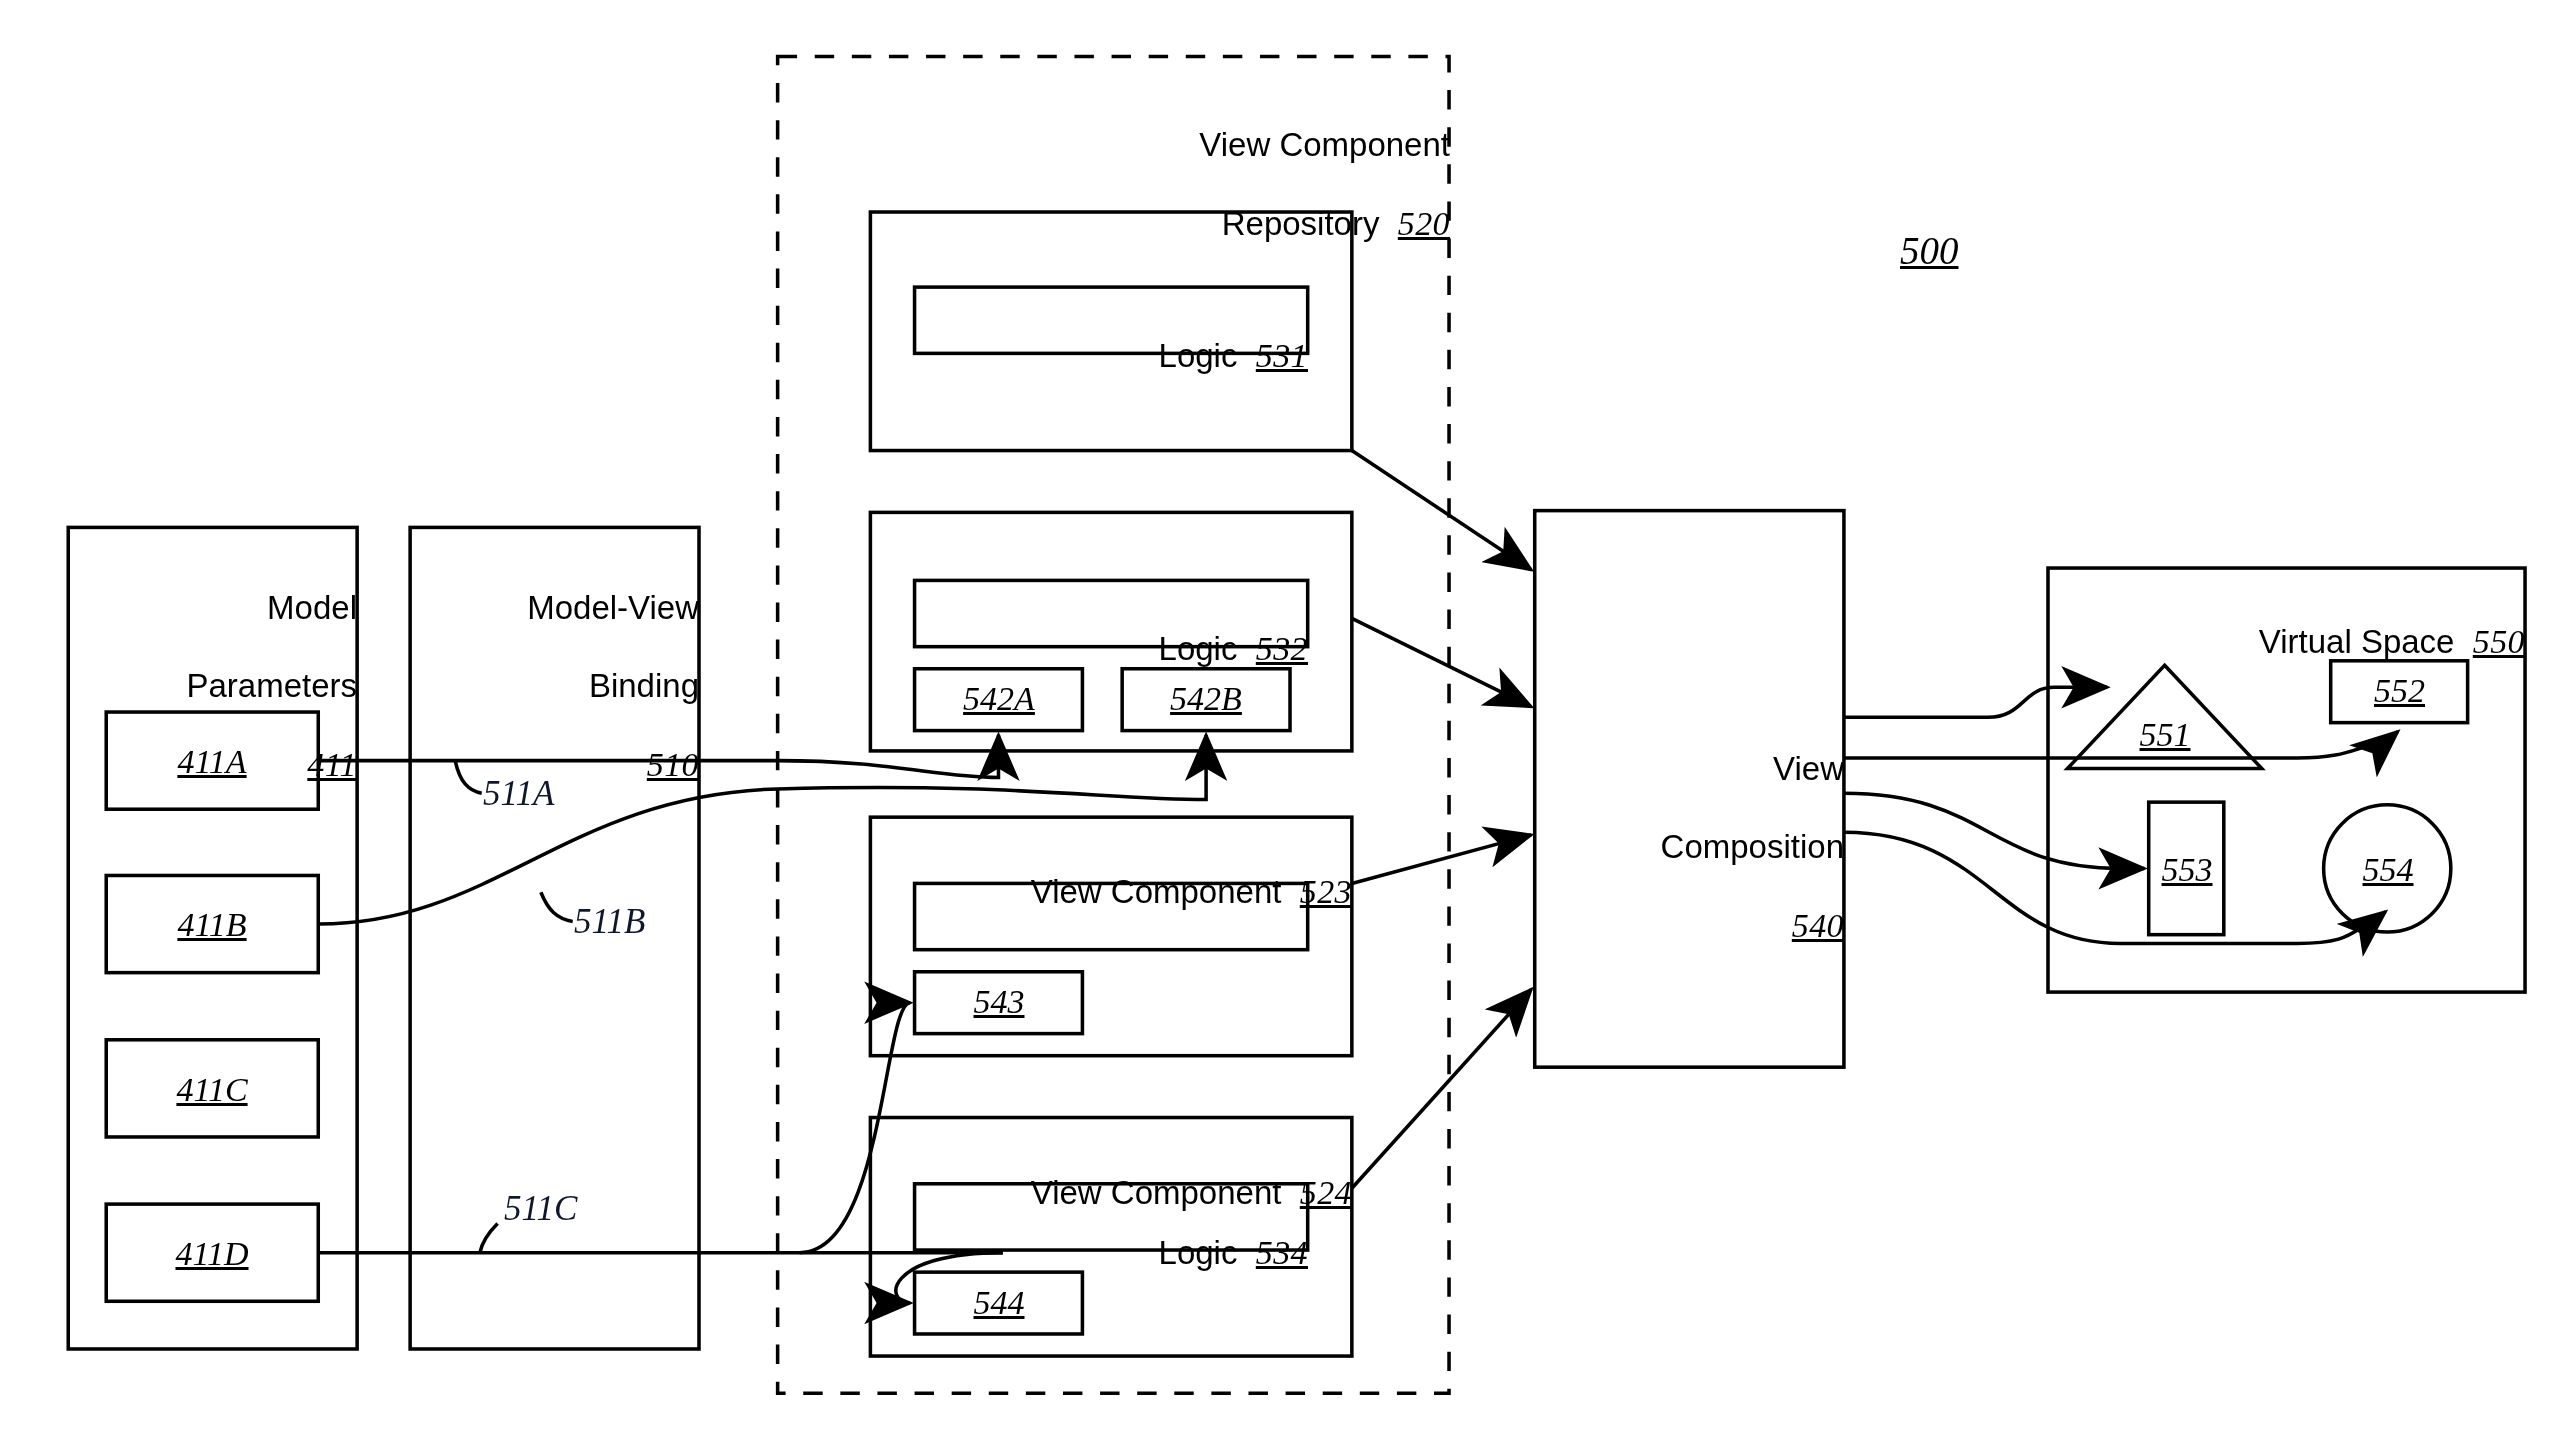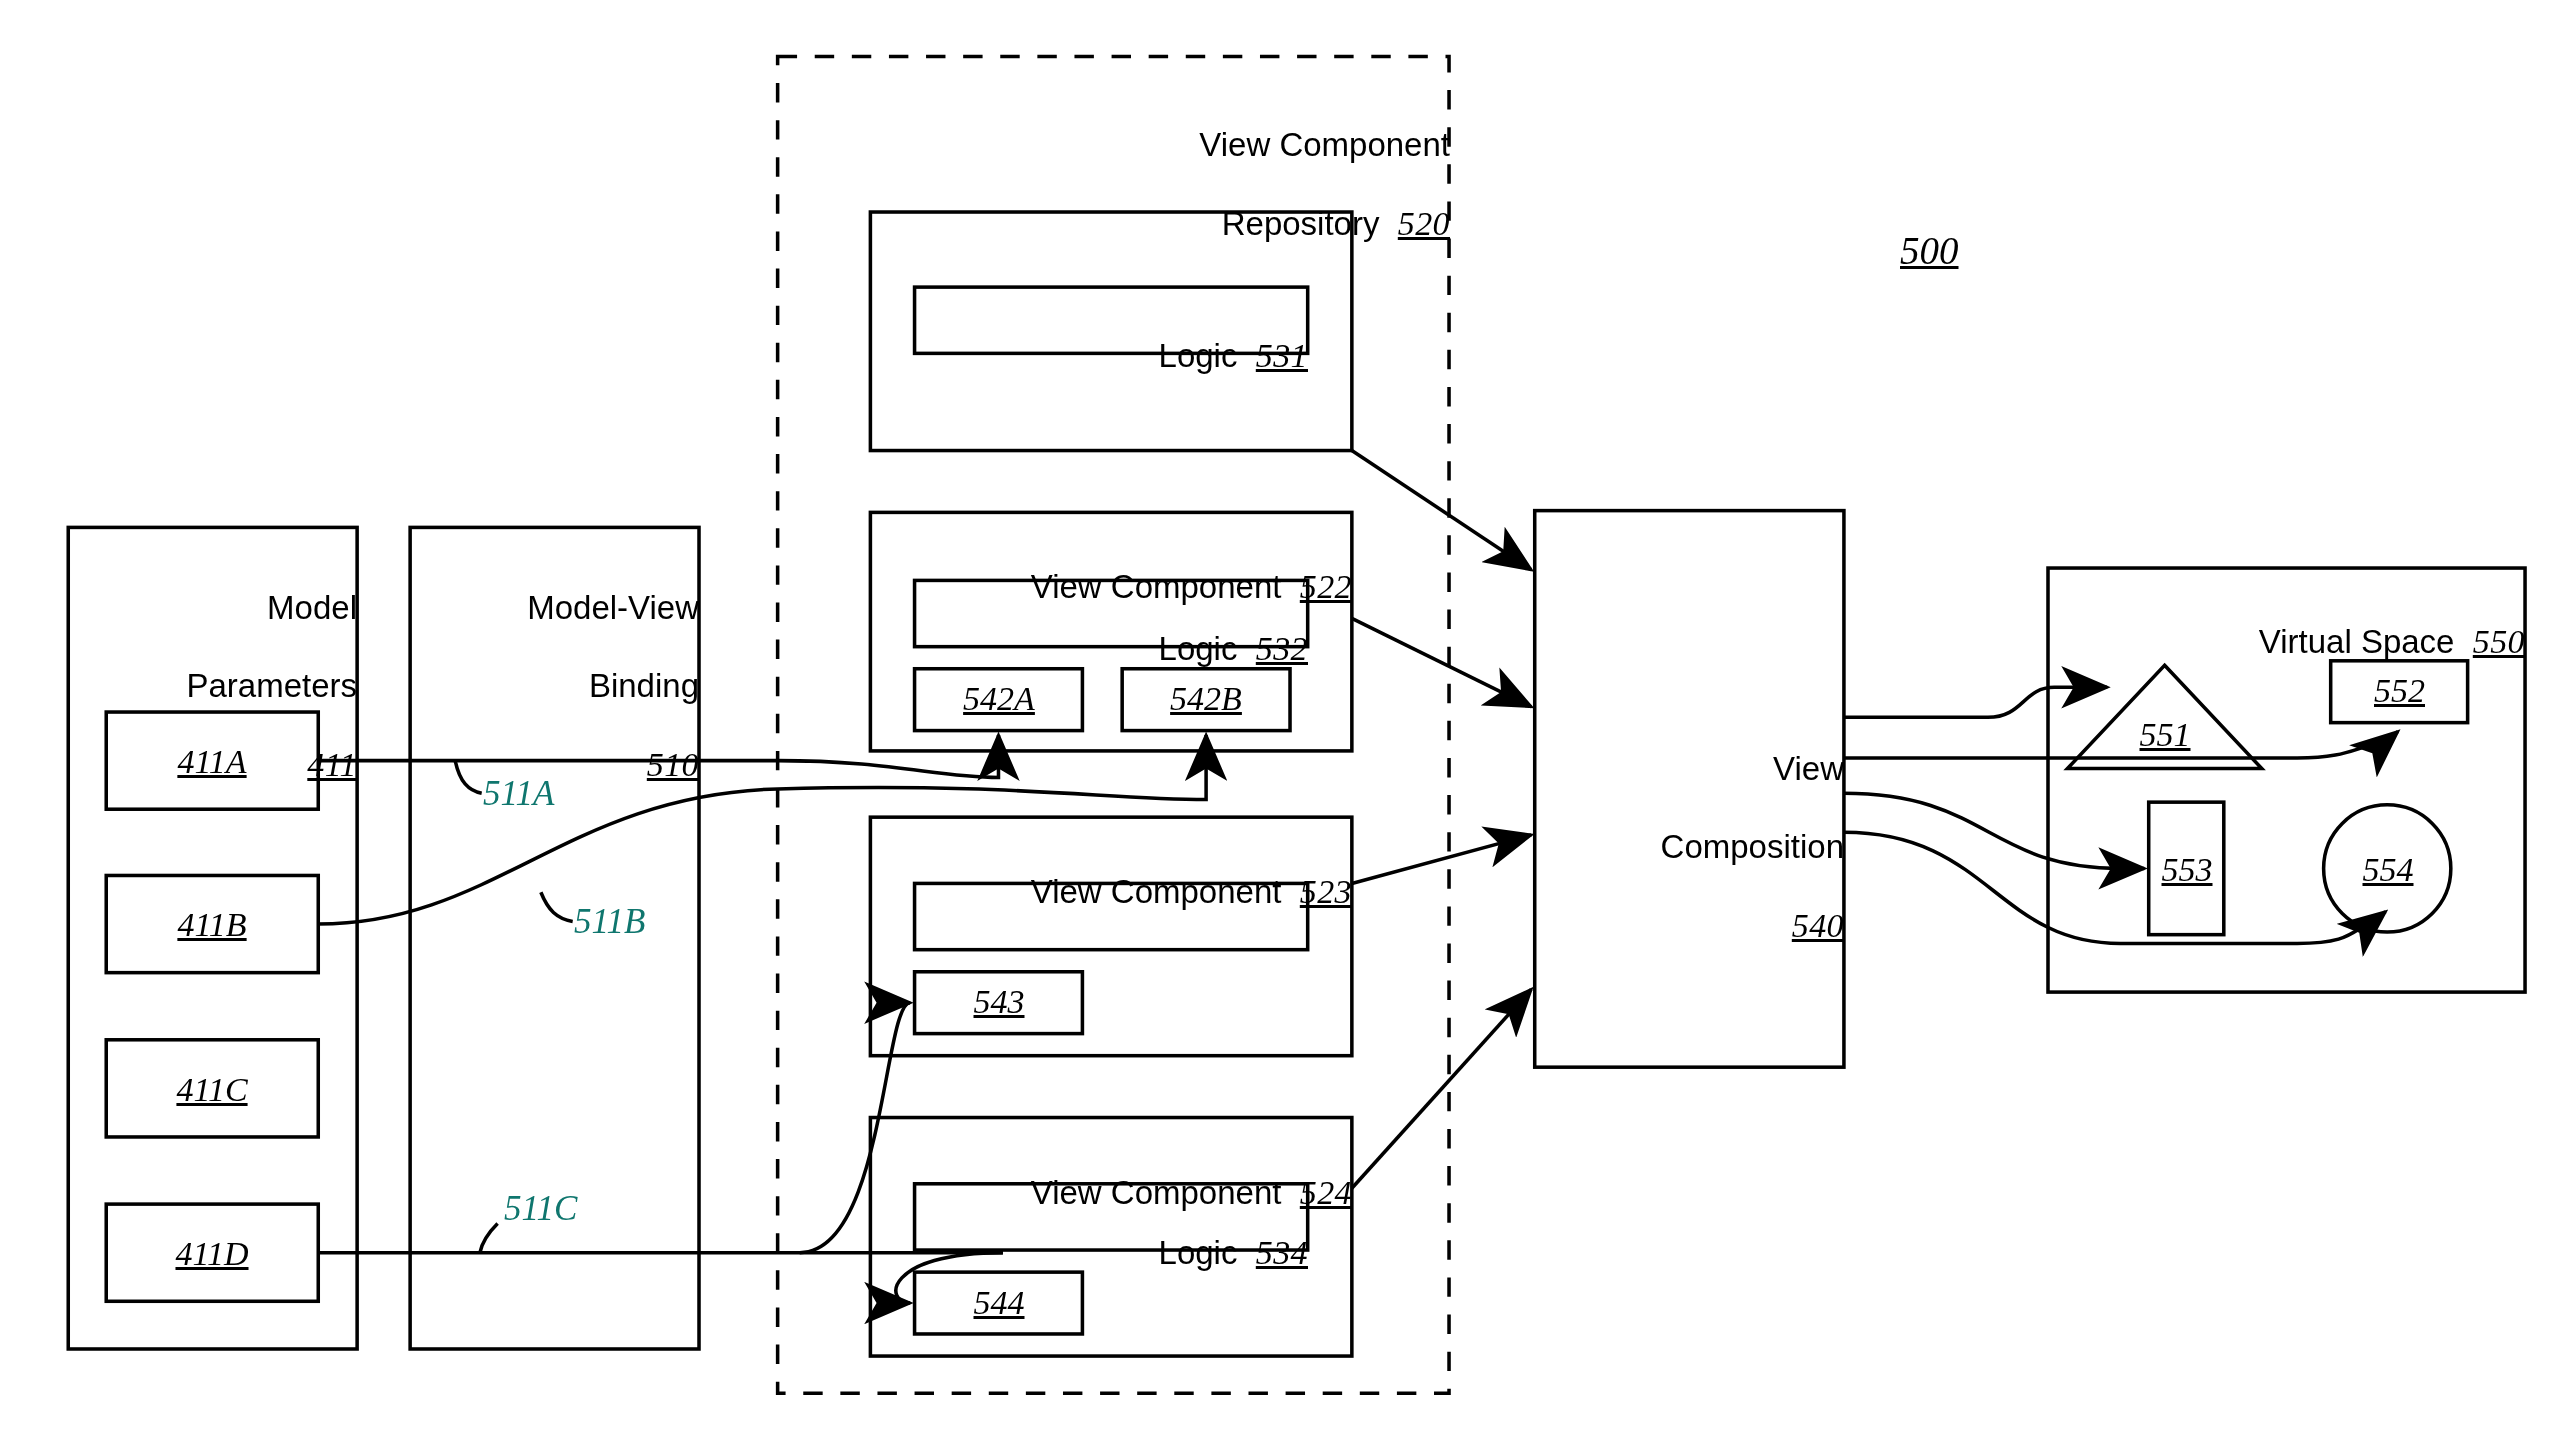--- a/index.html
+++ b/index.html
@@ -8,21 +8,21 @@
   #stage{position:absolute;left:0;top:0;width:2550px;height:1455px;}
   svg{position:absolute;left:0;top:0;width:2550px;height:1455px;}
   .lbl{position:absolute;text-align:right;line-height:1.18;
        font-family:"Liberation Sans", sans-serif;font-size:33px;color:#000;
        white-space:pre;pointer-events:none;}
   .refnum{font-style:italic;text-decoration:underline;font-family:"Liberation Serif",serif;
           font-size:34px;letter-spacing:0.4px;}
   .refonly{position:absolute;text-align:center;font-style:italic;text-decoration:underline;
            font-family:"Liberation Serif",serif;font-size:34px;color:#000;line-height:1;}
   .leaderlbl{position:absolute;font-style:italic;font-family:"Liberation Serif",serif;
-             font-size:35px;color:#0f766e;text-decoration:none;white-space:pre;}
+             font-size:35px;color:#0f172a;text-decoration:none;white-space:pre;}
   .figlbl{position:absolute;font-style:italic;text-decoration:underline;
           font-family:"Liberation Serif",serif;font-size:39px;color:#000;}
 </style>
 </head>
 <body>
 
 <div id="stage">
 
   <svg viewBox="0 0 2886 1647" xmlns="http://www.w3.org/2000/svg">
     <defs>
@@ -123,23 +123,20 @@
 
   <div class="lbl" style="left:778px;top:87px;width:672px;">
     <span>View Component</span><br>
     <span>Repository</span><span>  </span><span class="refnum">520</span>
   </div>
 
   <div class="lbl" style="left:915px;top:297px;width:393px;">
     <span>Logic</span><span>  </span><span class="refnum">531</span>
   </div>
 
-  <div class="lbl" style="left:870px;top:528px;width:482px;">
-    <span>View Component</span><span>  </span><span class="refnum">522</span>
-  </div>
   <div class="lbl" style="left:915px;top:590px;width:393px;">
     <span>Logic</span><span>  </span><span class="refnum">532</span>
   </div>
   <div class="refonly" style="left:915px;top:682px;width:168px;">542A</div>
   <div class="refonly" style="left:1122px;top:682px;width:168px;">542B</div>
 
   <div class="lbl" style="left:870px;top:833px;width:482px;">
     <span>View Component</span><span>  </span><span class="refnum">523</span>
   </div>
   <div class="refonly" style="left:915px;top:985px;width:168px;">543</div>

